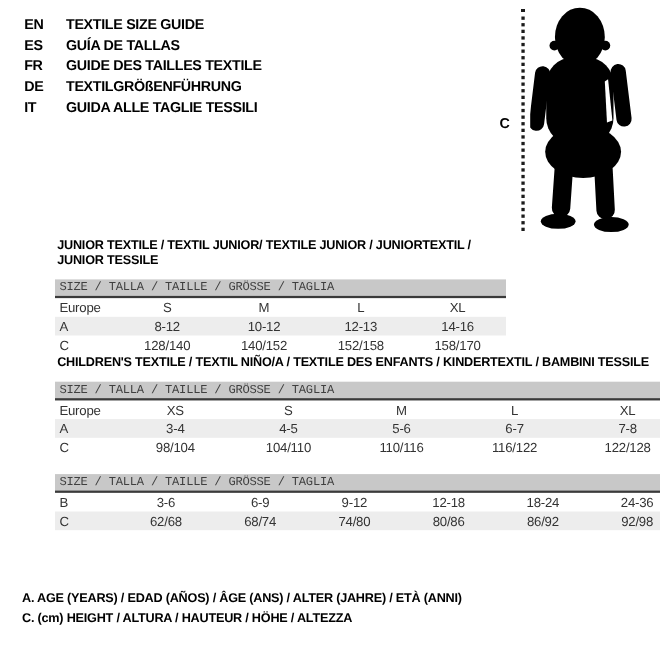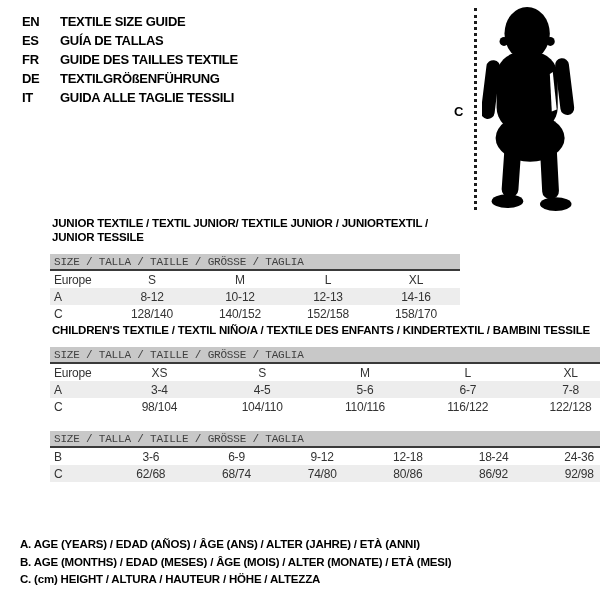--- a/index.html
+++ b/index.html
@@ -163,17 +163,16 @@
           <div class="tval">74/80</div>
           <div class="tval">80/86</div>
           <div class="tval">86/92</div>
           <div class="tval">92/98</div>
         </div>
       </div>
   </section>
 
   <div class="footnotes">
     <div>A. AGE (YEARS) / EDAD (AÑOS) / ÂGE (ANS) / ALTER (JAHRE) / ETÀ (ANNI)</div>
-    <div>B. AGE (MONTHS) / EDAD (MESES) / ÂGE (MOIS) / ALTER (MONATE) / ETÀ (MESI)</div>
     <div>C. (cm) HEIGHT / ALTURA / HAUTEUR / HÖHE / ALTEZZA</div>
   </div>
 
 </div>
 
 </body></html>

